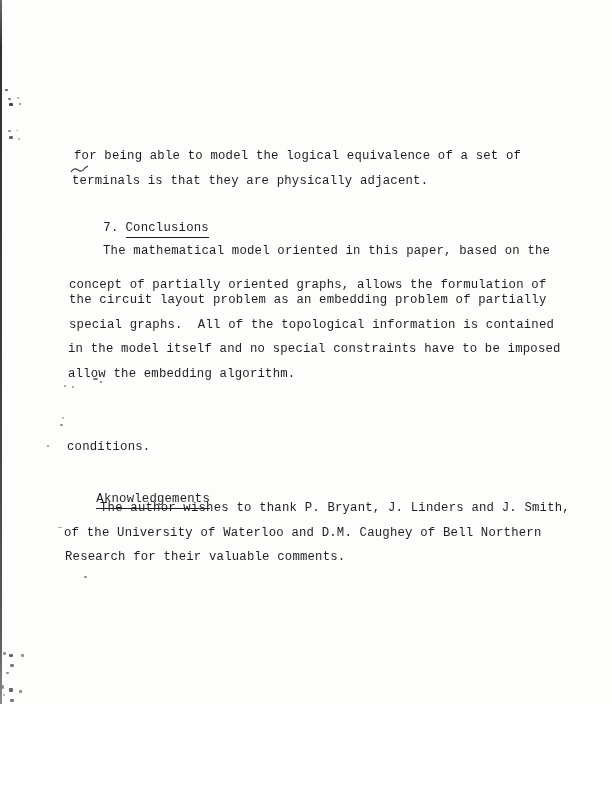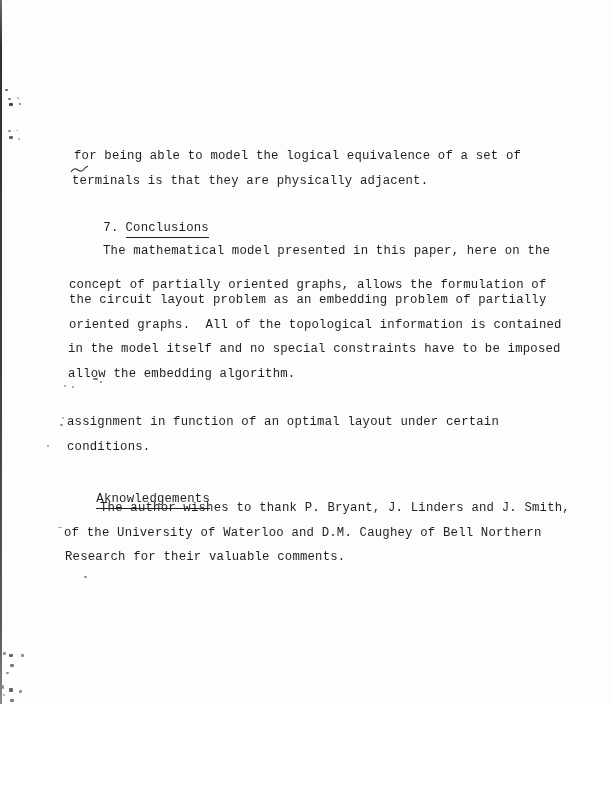--- a/index.html
+++ b/index.html
@@ -61,28 +61,27 @@
   <div class="tline" style="top:174px;left:72px">terminals is that they are physically adjacent.</div>
 
   <svg class="squiggle" style="top:165px;left:70px" width="20" height="9">
     <path d="M1 7 Q4 2 8 5 T15 3 L18 1" fill="none" stroke="#3a3a3a" stroke-width="1.1"></path>
   </svg>
 
   <div class="tline" style="top:206px;left:73px">
     <span>7.</span><span class="underlined heading-gap">Conclusions</span>
   </div>
 
-  <div class="tline" style="top:244px;left:103px">The mathematical model presented in this paper, here on the</div>
+  <div class="tline" style="top:244px;left:103px">The mathematical model oriented in this paper, based on the</div>
   <div class="tline" style="top:278px;left:69px">concept of partially oriented graphs, allows the formulation of</div>
   <div class="tline" style="top:293px;left:69px">the circuit layout problem as an embedding problem of partially</div>
-  <div class="tline" style="top:318px;left:69px">oriented graphs.  All of the topological information is contained</div>
+  <div class="tline" style="top:318px;left:69px">special graphs.  All of the topological information is contained</div>
   <div class="tline" style="top:342px;left:68px">in the model itself and no special constraints have to be imposed</div>
   <div class="tline" style="top:367px;left:68px">allow the embedding algorithm.</div>
 
-  <div class="tline" style="top:415px;left:67px">assignment in function of an optimal layout under certain</div>
   <div class="tline" style="top:440px;left:67px">conditions.</div>
 
   <div class="tline" style="top:477px;left:66px">
     <span class="underlined">Aknowledgements</span>
   </div>
 
   <div class="tline" style="top:501px;left:100px">The author wishes to thank P. Bryant, J. Linders and J. Smith,</div>
   <div class="tline" style="top:526px;left:64px">of the University of Waterloo and D.M. Caughey of Bell Northern</div>
   <div class="tline" style="top:550px;left:65px">Research for their valuable comments.</div>
 

